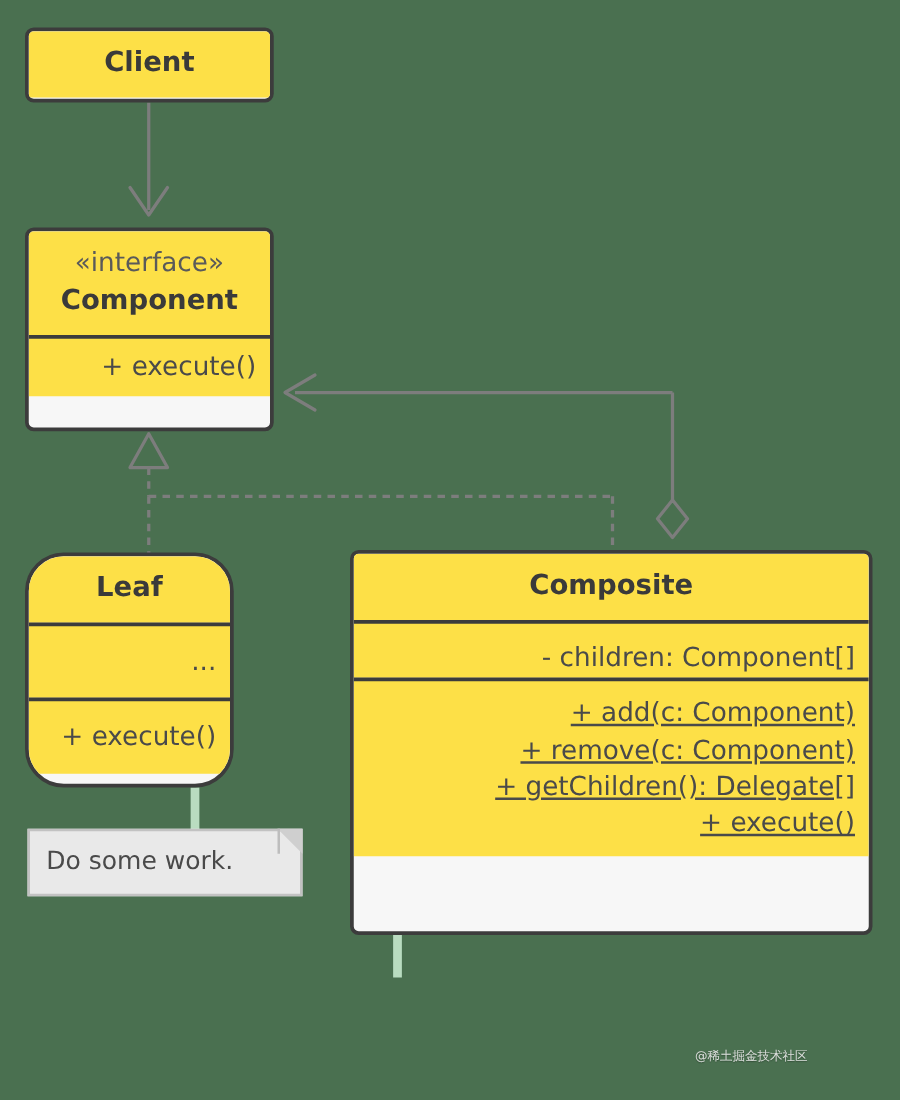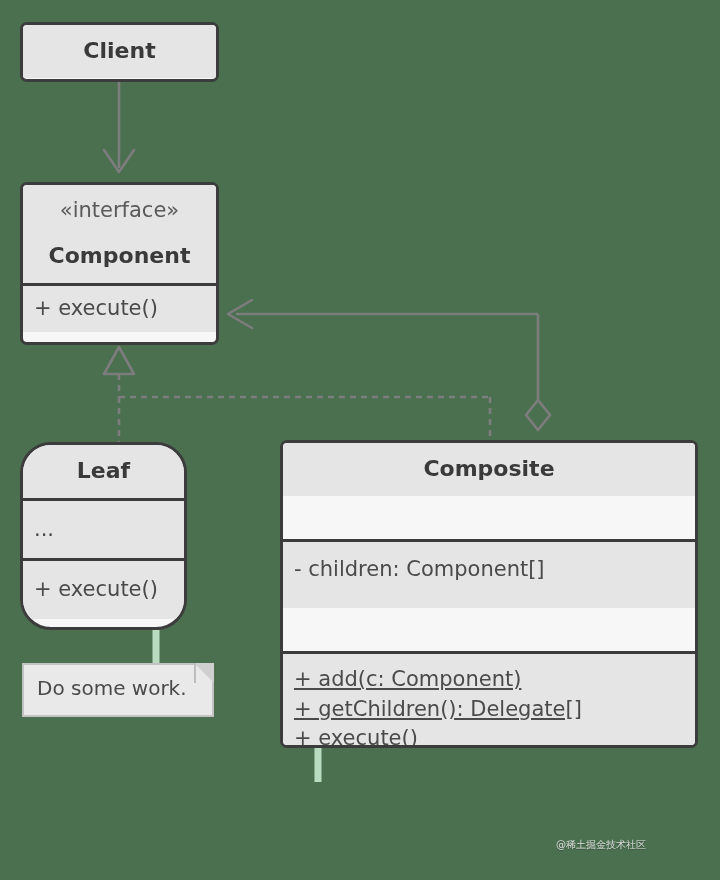--- a/index.html
+++ b/index.html
@@ -37,46 +37,47 @@
     display: flex;
     flex-direction: column;
     overflow: hidden;
   }
   .compartment {
     box-sizing: border-box;
     padding: 8px 11px;
     color: #4a4a4a;
     font-size: 21px;
     line-height: 1.40;
-    background: #e5e5e5;
+    background: #fde047;
   }
   .compartment + .compartment {
     border-top: 3px solid #3c3c3c;
   }
   .compartment.head {
     text-align: center;
     padding-top: 11px;
     padding-bottom: 11px;
   }
   .cls-name {
     font-weight: bold;
     color: #3a3a3a;
     font-size: 22px;
     display: block;
   }
   .cls-stereotype {
     display: block;
     font-weight: normal;
     color: #5a5a5a;
     font-size: 21px;
-    margin-bottom: 16px;
+    margin-bottom: 1px;
   }
   .member {
     display: block;
     white-space: nowrap;
+    text-align: right;
   }
 
   
   .uml-note {
     position: absolute;
     box-sizing: border-box;
     background: #e9e9e9;
     border: 2px solid #c2c2c2;
     color: #4a4a4a;
     font-size: 20px;
@@ -184,35 +185,36 @@
       <span class="cls-name">Leaf</span>
     </div>
     <div class="compartment" style="padding-top:14px; padding-bottom:14px;">
       <span class="member">...</span>
     </div>
     <div class="compartment" style="padding-top:14px; padding-bottom:14px;">
       <span class="member">+ execute()</span>
     </div>
   </div>
 
-  <div class="uml-class" style="left:280px; top:440px; width:418px; height:308px;gap:43px;">
+  <div class="uml-class" style="left:280px; top:440px; width:418px; height:308px;">
     <div class="compartment head">
       <span class="cls-name">Composite</span>
     </div>
-    <div class="compartment" style="padding-top:13px; padding-bottom:24px;">
+    <div class="compartment" style="padding-top:13px; padding-bottom:1px;">
       <span class="member">- children: Component[]</span>
     </div>
     <div class="compartment" style="padding-top:11px; padding-bottom:11px;text-decoration:underline;">
       <span class="member">+ add(c: Component)</span>
+      <span class="member">+ remove(c: Component)</span>
       <span class="member">+ getChildren(): Delegate[]</span>
       <span class="member">+ execute()</span>
     </div>
   </div>
 
-  <div class="uml-note" style="left:22px; top:663px; width:192px; height:54px;">
+  <div class="uml-note" style="left:22px; top:663px; width:220px; height:54px;">
     <span class="note-line">Do some work.</span>
     <span class="note-fold"></span>
     <span class="note-fold-edge"></span>
   </div>
 
 
   <div class="watermark" style="left:556px; top:838px;">@稀土掘金技术社区</div>
 
 </div>
 

